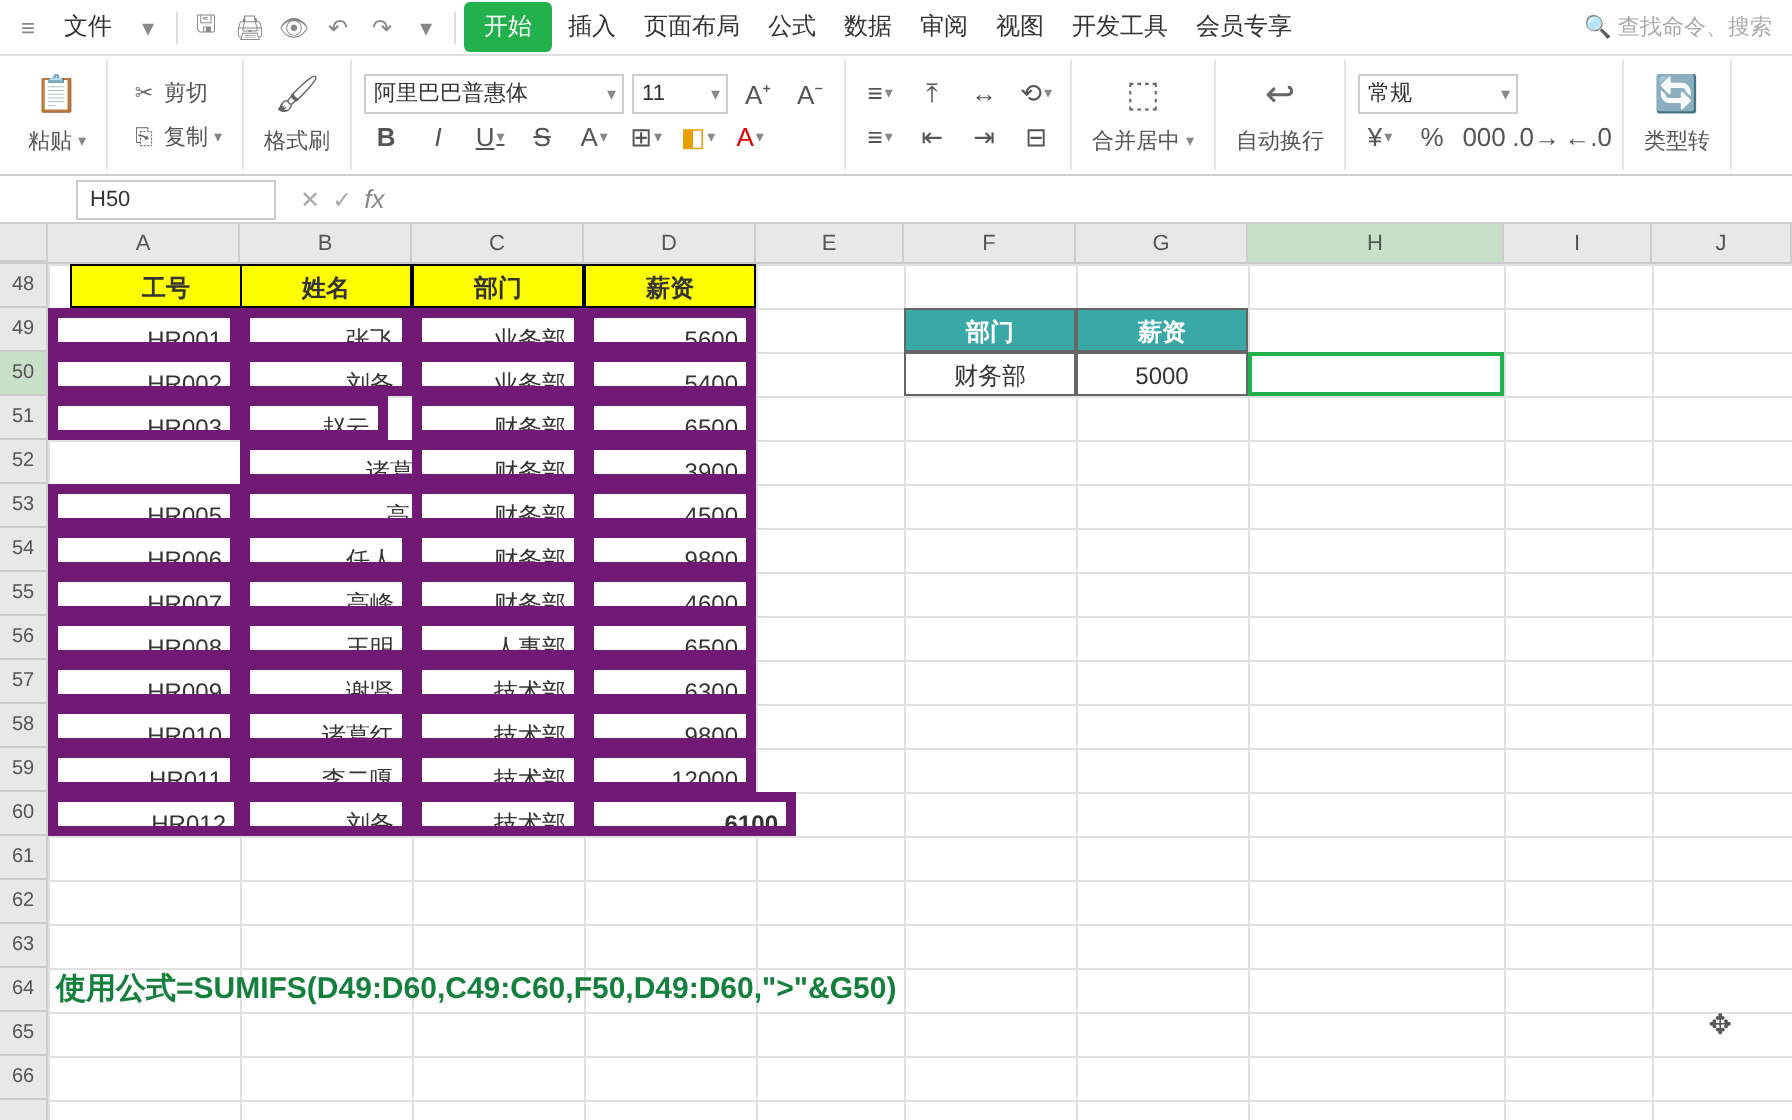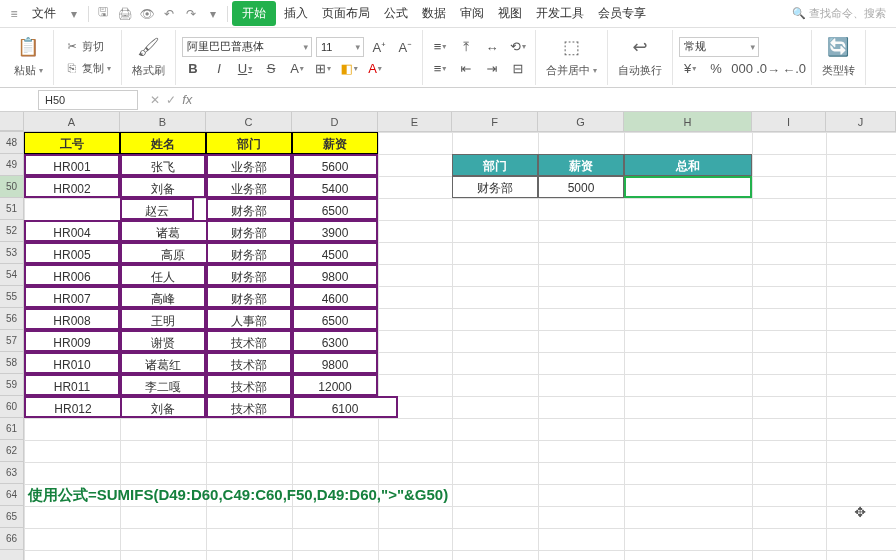--- a/index.html
+++ b/index.html
@@ -38,21 +38,21 @@
 .colh.sel{background:#c8e0c8}
 .gridbody{display:flex;height:428px}
 .rowheads{width:24px;background:#e8e8e8;border-right:1px solid #ccc}
 .rowh{height:22px;border-bottom:1px solid #ccc;text-align:center;line-height:22px;font-size:10px;color:#555}
 .rowh.sel{background:#c8e0c8}
 .cells{position:relative;flex:1}
 .gline-v{position:absolute;top:0;bottom:0;width:1px;background:#e0e0e0}
 .gline-h{position:absolute;left:0;right:0;height:1px;background:#e0e0e0}
 .cell{position:absolute;height:22px;line-height:22px;padding:0 4px;font-size:12px;overflow:hidden;white-space:nowrap}
 .hdr-y{background:#ffff00;font-weight:bold;text-align:center;border:1px solid #000}
-.dcell{border:2px solid #701a75;text-align:center;background:#fff}
+.dcell{border:5px solid #701a75;text-align:right;background:#fff}
 .thdr{background:#3ba8a8;color:#fff;text-align:center;border:1px solid #666;font-weight:bold}
 .tcell{border:1px solid #666;text-align:center;background:#fff}
 .selcell{border:2px solid #22b14c;background:#fff}
 .formula-note{color:#15803d;font-weight:bold;font-size:15px}
 .cursor-cross{position:absolute;right:30px;bottom:40px;font-size:14px;color:#555}
 </style>
 </head>
 <body>
 
 <div class="menubar">
@@ -227,36 +227,36 @@
         <div class="gline-h" style="top: 220px;"></div>
         <div class="gline-h" style="top: 242px;"></div>
         <div class="gline-h" style="top: 264px;"></div>
         <div class="gline-h" style="top: 286px;"></div>
         <div class="gline-h" style="top: 308px;"></div>
         <div class="gline-h" style="top: 330px;"></div>
         <div class="gline-h" style="top: 352px;"></div>
         <div class="gline-h" style="top: 374px;"></div>
         <div class="gline-h" style="top: 396px;"></div>
         <div class="gline-h" style="top: 418px;"></div>
-        <div class="cell hdr-y" style="left: 0px; top: 0px; width: 96px;">工号</div>
+        <div class="cell hdr-y" style="left: 11px; top: 0px; width: 96px;">工号</div>
         <div class="cell hdr-y" style="left: 96px; top: 0px; width: 86px;">姓名</div>
         <div class="cell hdr-y" style="left: 182px; top: 0px; width: 86px;">部门</div>
         <div class="cell hdr-y" style="left: 268px; top: 0px; width: 86px;">薪资</div>
         <div class="cell dcell" style="left: 0px; top: 22px; width: 96px;">HR001</div>
         <div class="cell dcell" style="left: 96px; top: 22px; width: 86px;">张飞</div>
         <div class="cell dcell" style="left: 182px; top: 22px; width: 86px;">业务部</div>
         <div class="cell dcell" style="left: 268px; top: 22px; width: 86px;">5600</div>
         <div class="cell dcell" style="left: 0px; top: 44px; width: 96px;">HR002</div>
         <div class="cell dcell" style="left: 96px; top: 44px; width: 86px;">刘备</div>
         <div class="cell dcell" style="left: 182px; top: 44px; width: 86px;">业务部</div>
         <div class="cell dcell" style="left: 268px; top: 44px; width: 86px;">5400</div>
+        <div class="cell dcell" style="left: 0px; top: 66px; width: 96px;">HR003</div>
         <div class="cell dcell" style="left: 96px; top: 66px; width: 74px;">赵云</div>
         <div class="cell dcell" style="left: 182px; top: 66px; width: 86px;">财务部</div>
         <div class="cell dcell" style="left: 268px; top: 66px; width: 86px;">6500</div>
-        <div class="cell dcell" style="left: 0px; top: 88px; width: 96px;">HR004</div>
         <div class="cell dcell" style="left: 96px; top: 88px; width: 96px;">诸葛</div>
         <div class="cell dcell" style="left: 182px; top: 88px; width: 86px;">财务部</div>
         <div class="cell dcell" style="left: 268px; top: 88px; width: 86px;">3900</div>
         <div class="cell dcell" style="left: 0px; top: 110px; width: 96px;">HR005</div>
         <div class="cell dcell" style="left: 96px; top: 110px; width: 106px;">高原</div>
         <div class="cell dcell" style="left: 182px; top: 110px; width: 86px;">财务部</div>
         <div class="cell dcell" style="left: 268px; top: 110px; width: 86px;">4500</div>
         <div class="cell dcell" style="left: 0px; top: 132px; width: 96px;">HR006</div>
         <div class="cell dcell" style="left: 96px; top: 132px; width: 86px;">任人</div>
         <div class="cell dcell" style="left: 182px; top: 132px; width: 86px;">财务部</div>
@@ -277,24 +277,23 @@
         <div class="cell dcell" style="left: 96px; top: 220px; width: 86px;">诸葛红</div>
         <div class="cell dcell" style="left: 182px; top: 220px; width: 86px;">技术部</div>
         <div class="cell dcell" style="left: 268px; top: 220px; width: 86px;">9800</div>
         <div class="cell dcell" style="left: 0px; top: 242px; width: 96px;">HR011</div>
         <div class="cell dcell" style="left: 96px; top: 242px; width: 86px;">李二嘎</div>
         <div class="cell dcell" style="left: 182px; top: 242px; width: 86px;">技术部</div>
         <div class="cell dcell" style="left: 268px; top: 242px; width: 86px;">12000</div>
         <div class="cell dcell" style="left: 0px; top: 264px; width: 98px;">HR012</div>
         <div class="cell dcell" style="left: 96px; top: 264px; width: 86px;">刘备</div>
         <div class="cell dcell" style="left: 182px; top: 264px; width: 86px;">技术部</div>
-        <div class="cell dcell" style="left: 268px; top: 264px; width: 106px;">6100</div>
+        <div class="cell dcell" style="left: 268px; top: 264px; width: 106px; font-weight: bold;">6100</div>
         <div class="cell thdr" style="left: 428px; top: 22px; width: 86px;">部门</div>
         <div class="cell thdr" style="left: 514px; top: 22px; width: 86px;">薪资</div>
-        <div class="cell thdr" style="left: 600px; top: 22px; width: 128px;">总和</div>
         <div class="cell tcell" style="left: 428px; top: 44px; width: 86px;">财务部</div>
         <div class="cell tcell" style="left: 514px; top: 44px; width: 86px;">5000</div>
         <div class="cell selcell" style="left: 600px; top: 44px; width: 128px; height: 22px;"></div>
         <div class="cell formula-note" style="left: 0px; top: 352px; width: 700px;">使用公式=SUMIFS(D49:D60,C49:C60,F50,D49:D60,"&gt;"&amp;G50)</div>
       </div>
   </div>
   <span class="cursor-cross">✥</span>
 </div>
 
 </body></html>

